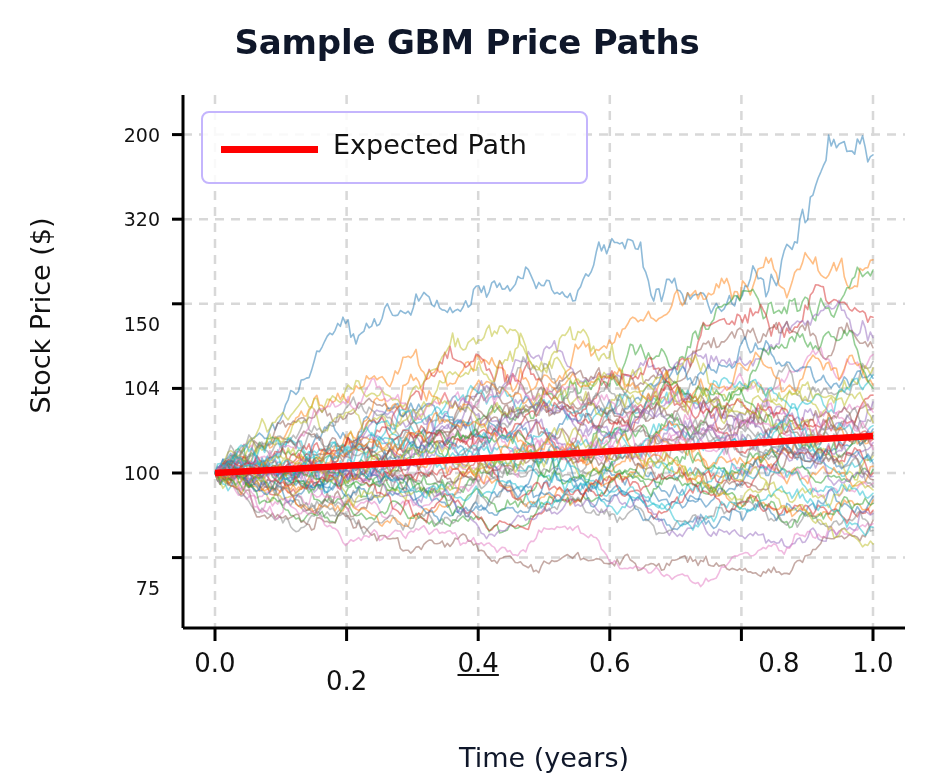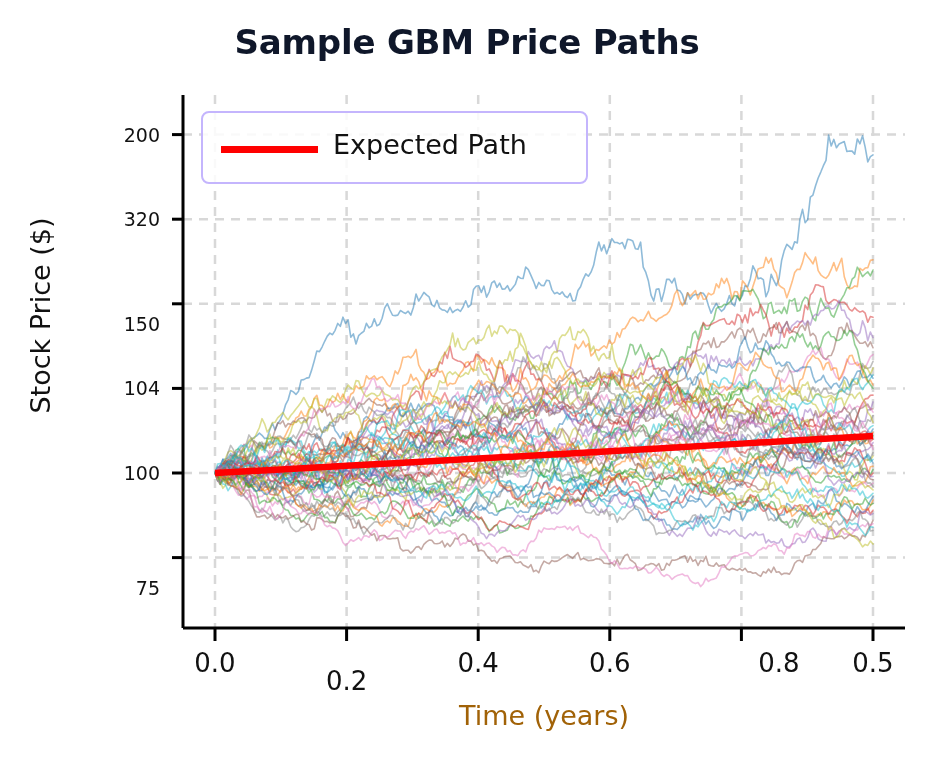--- a/index.html
+++ b/index.html
@@ -37,25 +37,25 @@
     width: 320px;
     text-align: center;
     font-size: 27px;
     color: #111111;
     transform: rotate(-90deg);
     transform-origin: center center;
   }
   #xlabel {
     position: absolute;
     left: 183px;
-    top: 700px;
+    top: 742px;
     width: 722px;
     text-align: center;
     font-size: 27px;
-    color: #a16207;
+    color: #0f172a;
   }
   #plot-svg {
     position: absolute;
     left: 0;
     top: 0;
   }
   .ytick-label {
     position: absolute;
     text-align: right;
     font-size: 19px;
@@ -205,24 +205,24 @@
       <div class="ytick-label" style="left: 60px; width: 100px; top: 580px; margin-top: 8px;">75</div>
       <div class="ytick-label" style="left: 60px; width: 100px; top: 473px;">100</div>
       <div class="ytick-label" style="left: 60px; width: 100px; top: 388.4px;">104</div>
       <div class="ytick-label" style="left: 60px; width: 100px; top: 303.8px; margin-top: 20px;">150</div>
       <div class="ytick-label" style="left: 60px; width: 100px; top: 219.2px;">320</div>
       <div class="ytick-label" style="left: 60px; width: 100px; top: 134.6px;">200</div>
     </div>
   <div id="xtick-labels">
       <div class="xtick-label" style="width: 120px; left: 155px; top: 648px;">0.0</div>
       <div class="xtick-label" style="width: 120px; left: 286.6px; top: 648px; margin-top: 18px;">0.2</div>
-      <div class="xtick-label" style="width: 120px; left: 418.2px; top: 648px;">0.4</div>
+      <div class="xtick-label" style="width: 120px; left: 418.2px; top: 648px; text-decoration: underline;">0.4</div>
       <div class="xtick-label" style="width: 120px; left: 549.8px; top: 648px;">0.6</div>
       <div class="xtick-label" style="width: 120px; left: 719px; top: 648px;">0.8</div>
-      <div class="xtick-label" style="width: 120px; left: 813px; top: 648px;">0.5</div>
+      <div class="xtick-label" style="width: 120px; left: 813px; top: 648px;">1.0</div>
     </div>
 
   <div id="legend-box">
     <div id="legend-line"></div>
     <div id="legend-label">Expected Path</div>
   </div>
 
 </div>
 
 </body></html>

